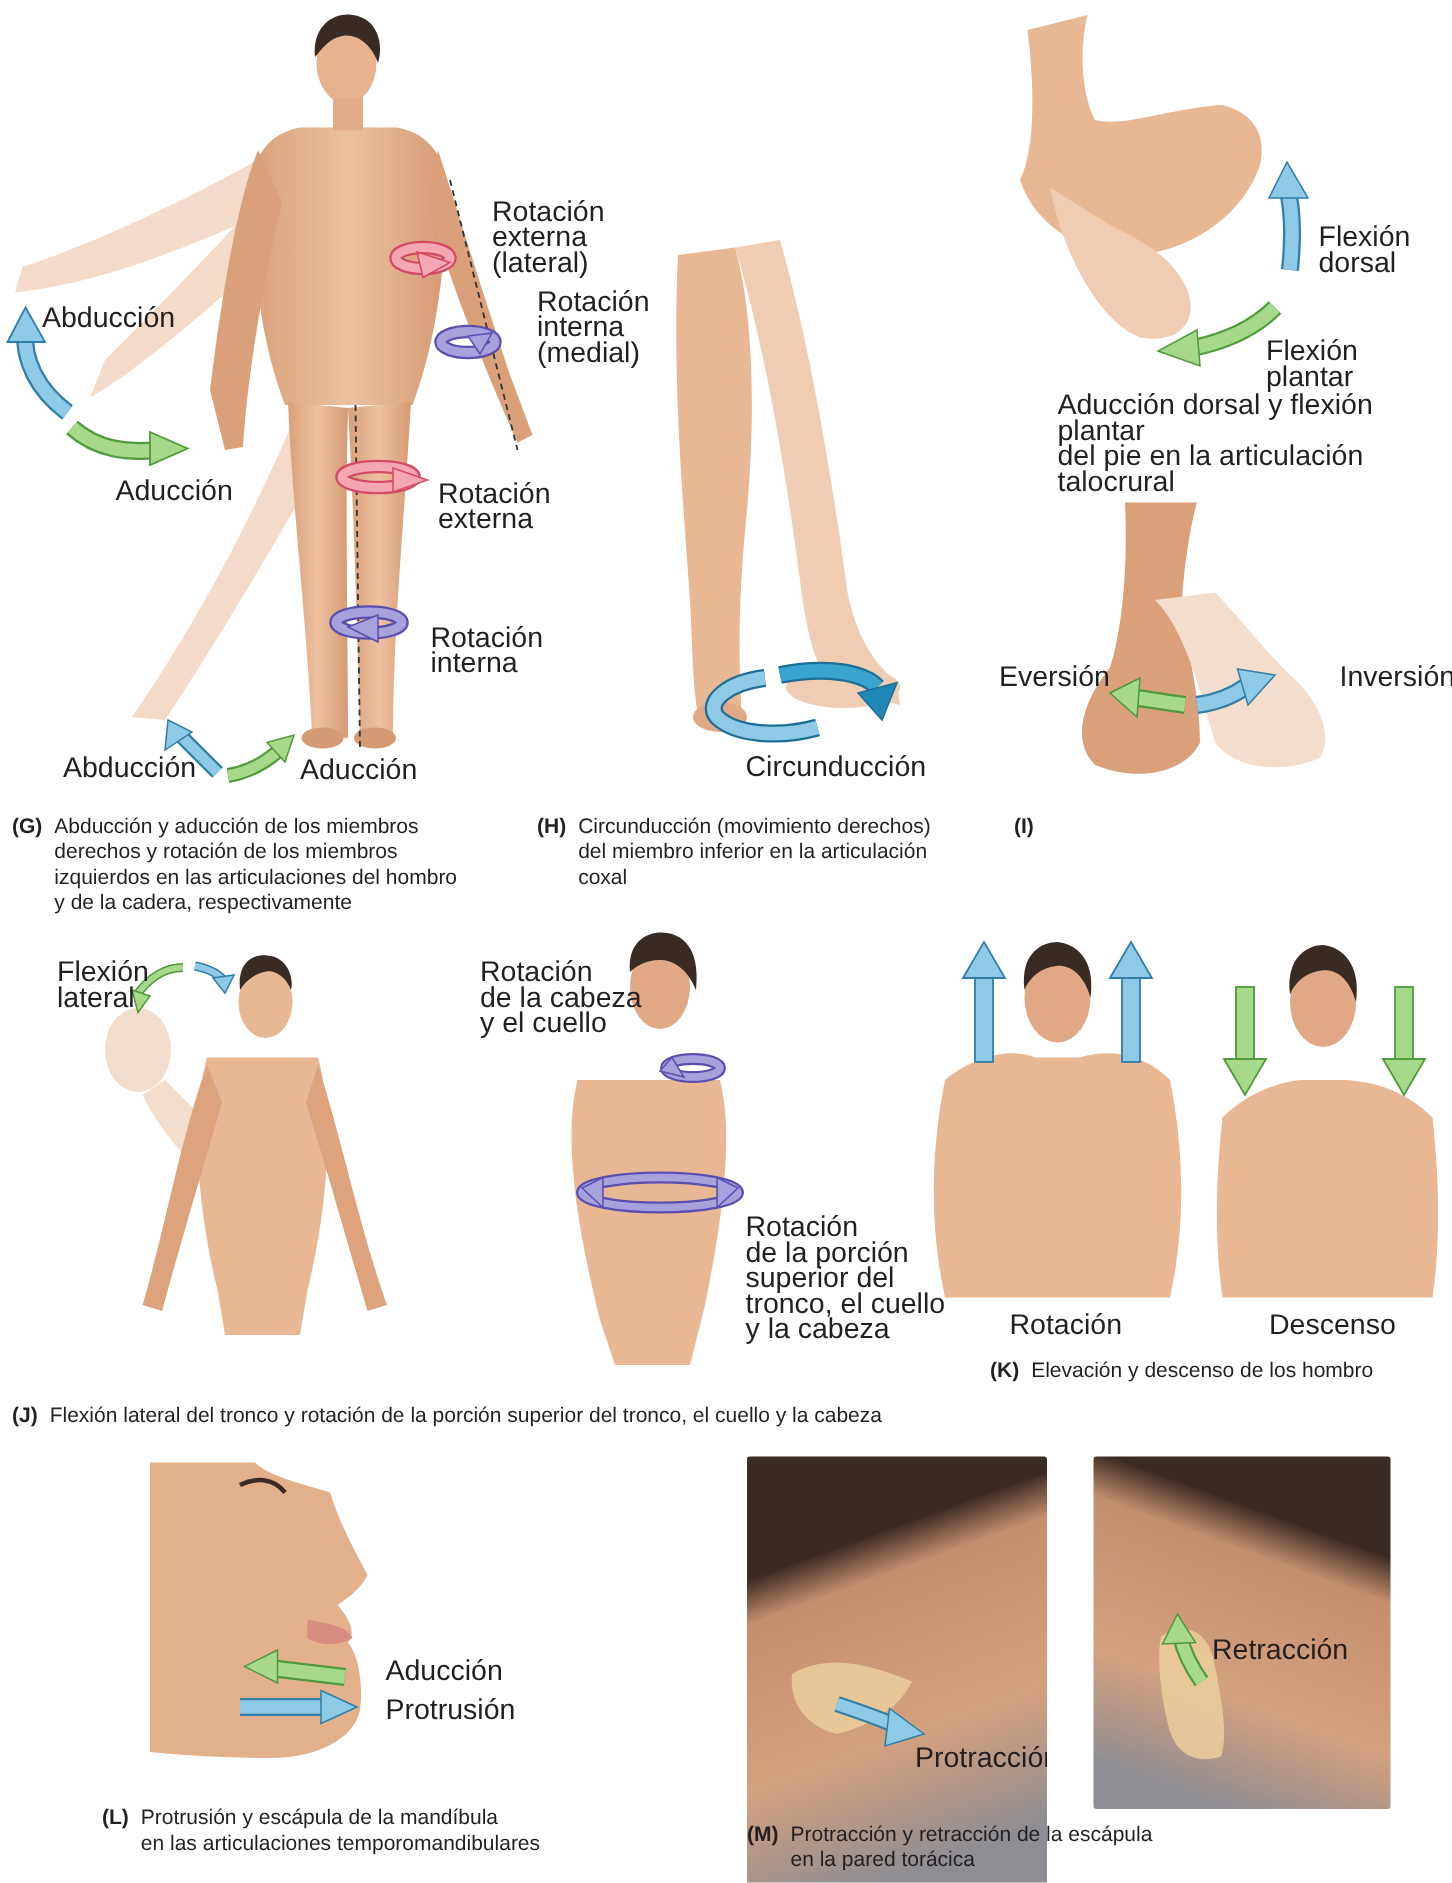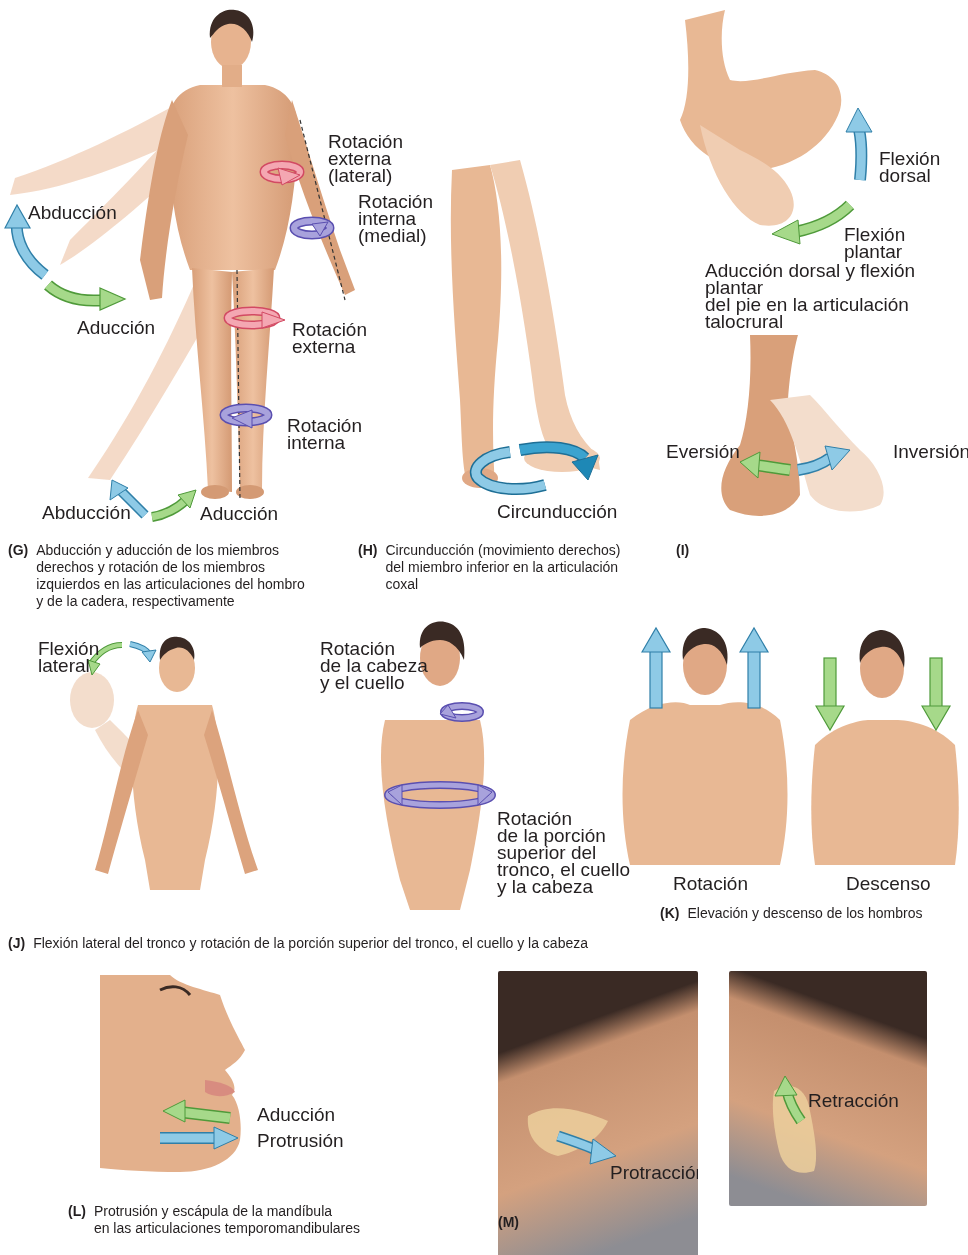--- a/index.html
+++ b/index.html
@@ -225,21 +225,21 @@
 
     <rect x="824" y="658" width="12" height="50" fill="#a6d98a" stroke="#4f9a3a" stroke-width="1.2"></rect>
     <polygon points="816,706 830,730 844,706" fill="#a6d98a" stroke="#4f9a3a" stroke-width="1.2"></polygon>
     <rect x="930" y="658" width="12" height="50" fill="#a6d98a" stroke="#4f9a3a" stroke-width="1.2"></rect>
     <polygon points="922,706 936,730 950,706" fill="#a6d98a" stroke="#4f9a3a" stroke-width="1.2"></polygon>
   </svg>
   <div class="lbl" style="left:673px;top:875px">Rotación</div>
   <div class="lbl" style="left:846px;top:875px">Descenso</div>
   <div class="cap" style="left:660px;top:905px">
     <span class="letter">(K)</span>
-    <span class="text">Elevación y descenso de los hombros</span>
+    <span class="text">Elevación y descenso de los hombro</span>
   </div>
 </div>
 
 <div>
   <svg width="968" height="1255" style="left:0;top:0">
     <path d="M100 975 L170 975 C180 985 205 990 220 995 C228 1020 240 1040 245 1050 C240 1060 232 1065 225 1070 C232 1078 238 1088 232 1095 C240 1105 242 1125 240 1140 C236 1160 210 1172 180 1172 C150 1172 120 1170 100 1168 Z" fill="#e3b08c"></path>
     <path d="M160 990 C170 985 182 985 190 995" fill="none" stroke="#3a2a24" stroke-width="3"></path>
     <path d="M205 1080 C220 1082 232 1085 235 1092 C225 1098 212 1097 205 1092 Z" fill="#d88c80"></path>
     <path d="M230 1118 L180 1112" fill="none" stroke="#4f9a3a" stroke-width="12"></path>
     <path d="M230 1118 L180 1112" fill="none" stroke="#a6d98a" stroke-width="9"></path>
@@ -271,14 +271,16 @@
     <svg width="198" height="235" style="left:0;top:0">
       <path d="M45 120 C60 110 75 115 80 135 C85 160 90 185 85 200 C70 205 55 200 50 180 C45 160 42 135 45 120 Z" fill="#eccf9c" opacity="0.85"></path>
       <path d="M72 150 C65 140 60 130 58 120" fill="none" stroke="#4f9a3a" stroke-width="11"></path>
       <path d="M72 150 C65 140 60 130 58 120" fill="none" stroke="#a6d98a" stroke-width="8"></path>
       <polygon points="46,125 56,105 68,124" fill="#a6d98a" stroke="#4f9a3a"></polygon>
     </svg>
     <div class="lbl" style="left:79px;top:121px">Retracción</div>
   </div>
   <div class="cap" style="left:498px;top:1214px">
     <span class="letter">(M)</span>
+    <span class="text">Protracción y retracción de la escápula
+en la pared torácica</span>
   </div>
 </div>
 
 </body></html>

